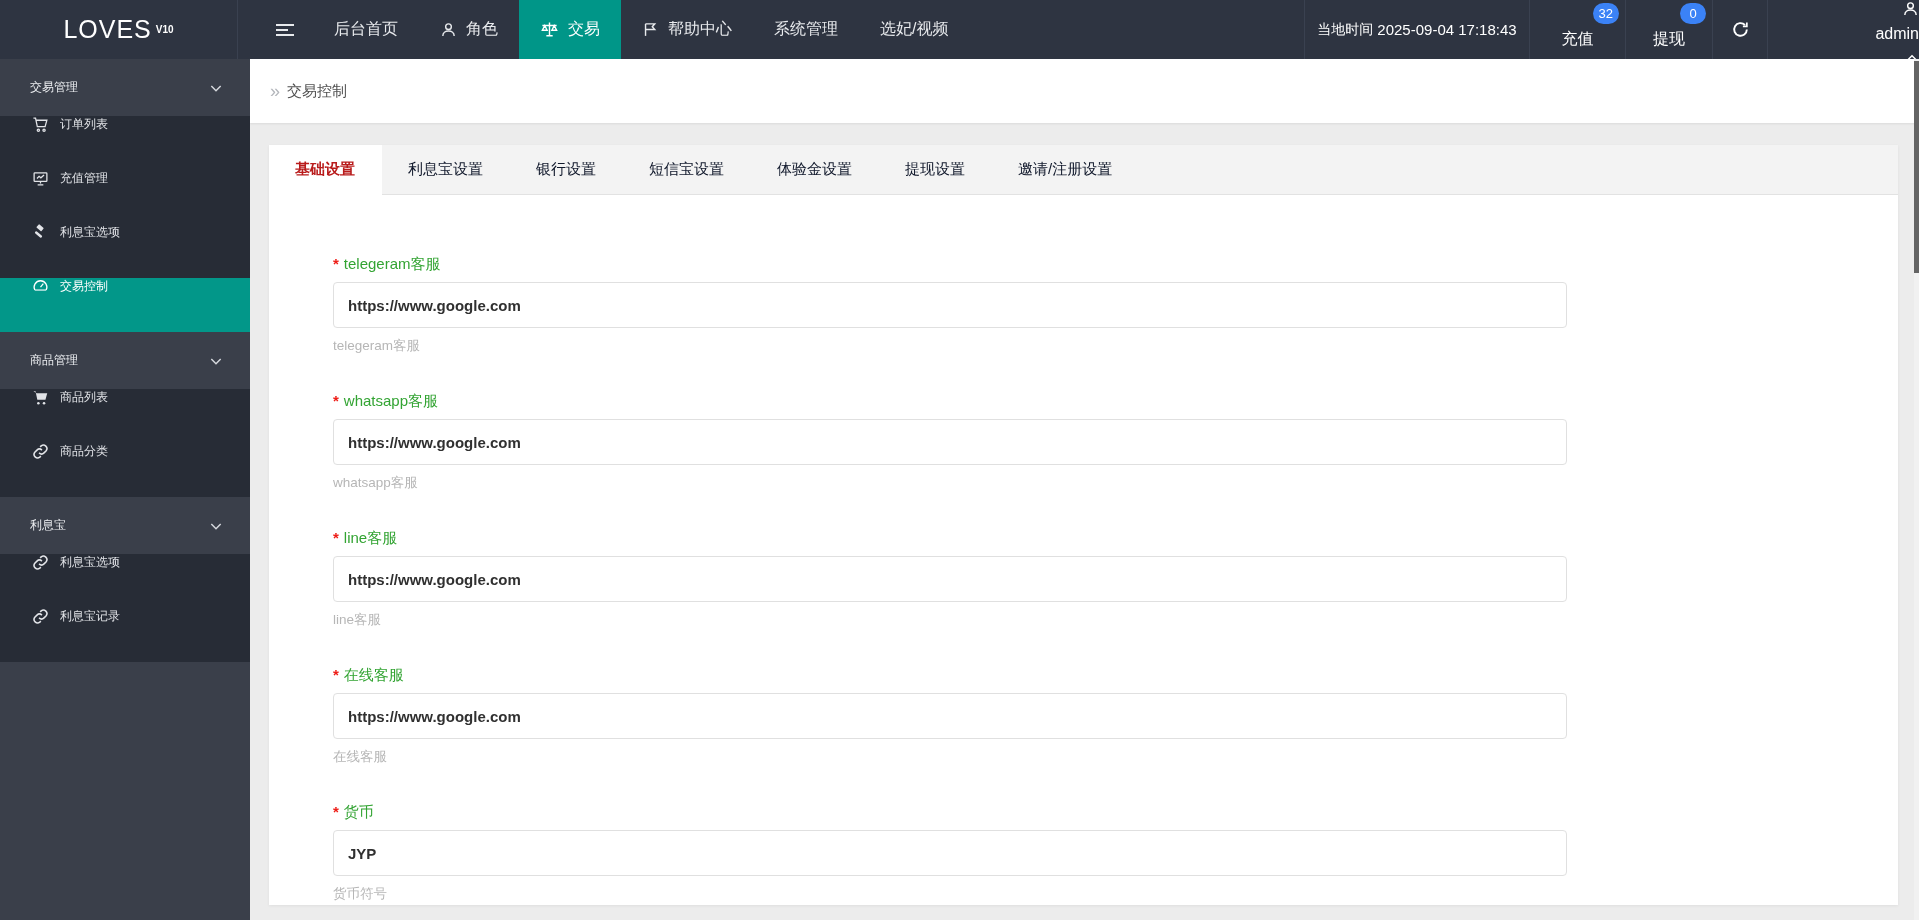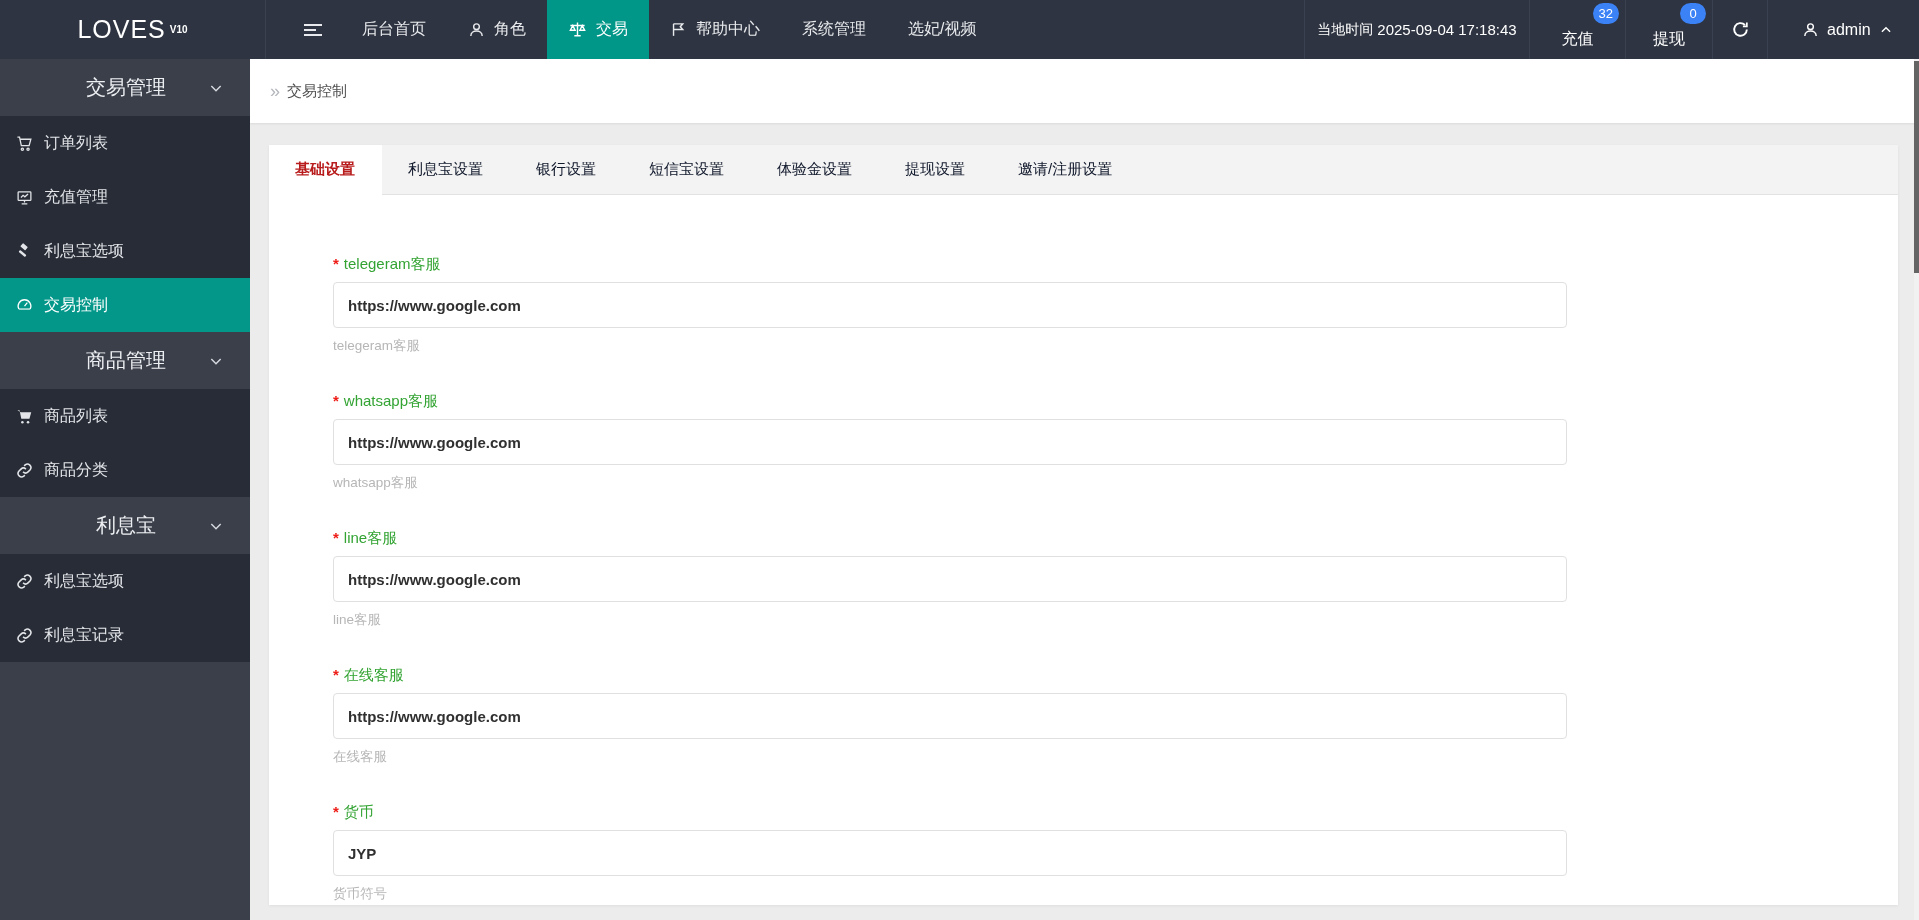--- a/index.html
+++ b/index.html
@@ -1,44 +1,44 @@
 <!DOCTYPE html>
 <html><head>
 <meta charset="utf-8">
 <style>
   * { margin:0; padding:0; box-sizing:border-box; }
   html,body { width:1919px; height:920px; overflow:hidden; font-family:"Liberation Sans","DejaVu Sans",sans-serif; background:#ececec; }
 
   
   .topbar { position:absolute; left:0; top:0; width:1919px; height:59px; background:#2e3441; display:flex; align-items:stretch; z-index:30; }
-  .logo-box { width:266px; display:flex; align-items:center; justify-content:center; color:#fff; border-right:1px solid #3a4150; }
+  .logo-box { width:238px; display:flex; align-items:center; justify-content:center; color:#fff; border-right:1px solid #3a4150; }
   .logo-text { font-size:25px; letter-spacing:1px; font-weight:400; }
   .logo-ver { font-size:10px; vertical-align:super; margin-left:4px; font-weight:700; }
   .nav-item { display:flex; align-items:center; gap:9px; padding:0 21px; color:#e8eaed; font-size:16px; cursor:pointer; }
   .nav-item.hamburger { padding:0 19px; margin-left:19px; }
   .nav-item.active { background:#009688; color:#fff; }
   .ham { width:18px; }
   .ham div { height:2px; background:#e8eaed; margin:3px 0; }
   .ham div:nth-child(2){ width:12px; }
   .ham div:nth-child(1),.ham div:nth-child(3){ width:18px; }
   .top-right { margin-left:auto; display:flex; align-items:stretch; }
   .time-box { width:225px; border-left:1px solid #3a4150; color:#fff; display:flex; flex-direction:row; align-items:center; justify-content:center; gap:4px; }
   .time-label { font-size:14px; }
   .time-value { font-size:15px; }
   .counter-box { position:relative; width:96px; border-left:1px solid #3a4150; color:#fff; display:flex; align-items:flex-end; justify-content:center; padding-bottom:9px; font-size:16px; cursor:pointer; }
   .counter-box.withdraw { width:87px; }
   .badge { position:absolute; top:3px; right:6px; min-width:26px; height:21px; border-radius:11px; background:#3b82f6; color:#fff; font-size:13px; display:flex; align-items:center; justify-content:center; padding:0 6px; }
   .refresh-box { width:55px; border-left:1px solid #3a4150; display:flex; align-items:center; justify-content:center; cursor:pointer; }
-  .admin-box { width:152px; border-left:1px solid #3a4150; display:flex; align-items:center; gap:8px; color:#fff; font-size:16px; padding-left:34px; cursor:pointer; }
+  .admin-box { width:152px; border-left:1px solid #3a4150; display:flex; align-items:flex-end; gap:8px; color:#fff; font-size:16px; cursor:pointer;flex-direction:column; }
 
   
   .sidebar { position:absolute; left:0; top:59px; width:250px; height:861px; background:#3a3f4a; z-index:20; }
-  .sb-group { height:57px; display:flex; align-items:center; padding:0 28px 0 30px; color:#eceef1; font-size:20px; cursor:pointer; position:relative;justify-content:center; }
+  .sb-group { height:57px; display:flex; align-items:center; padding:0 28px 0 30px; color:#eceef1; font-size:12px; cursor:pointer; position:relative; }
   .sb-group .chev { position:absolute; right:26px; }
-  .sb-item { height:54px; display:flex; align-items:center; gap:11px; padding-left:16px; background:#272c36; color:#e2e4e8; font-size:16px; cursor:pointer; }
+  .sb-item { height:54px; display:flex; gap:11px; padding-left:32px; background:#272c36; color:#e2e4e8; font-size:12px; cursor:pointer; }
   .sb-item.active { background:#029789; color:#fff; }
   .sb-item svg { flex:0 0 auto; }
 
   
   .main { position:absolute; left:250px; top:59px; width:1669px; height:861px; background:#ececec; }
   .breadcrumb-bar { height:64px; background:#fff; display:flex; align-items:center; padding-left:20px; box-shadow:0 1px 2px rgba(0,0,0,0.08); position:relative; z-index:5; }
   .bc-arrows { color:#b4b7bc; font-size:18px; margin-right:7px; }
   .bc-text { color:#515151; font-size:15px; }
   .card { margin:22px 21px 0 19px; background:#fff; height:760px; box-shadow:0 1px 3px rgba(0,0,0,0.06); }
   .tabbar { height:50px; background:#f3f3f3; border-bottom:1px solid #e2e2e2; display:flex; }

